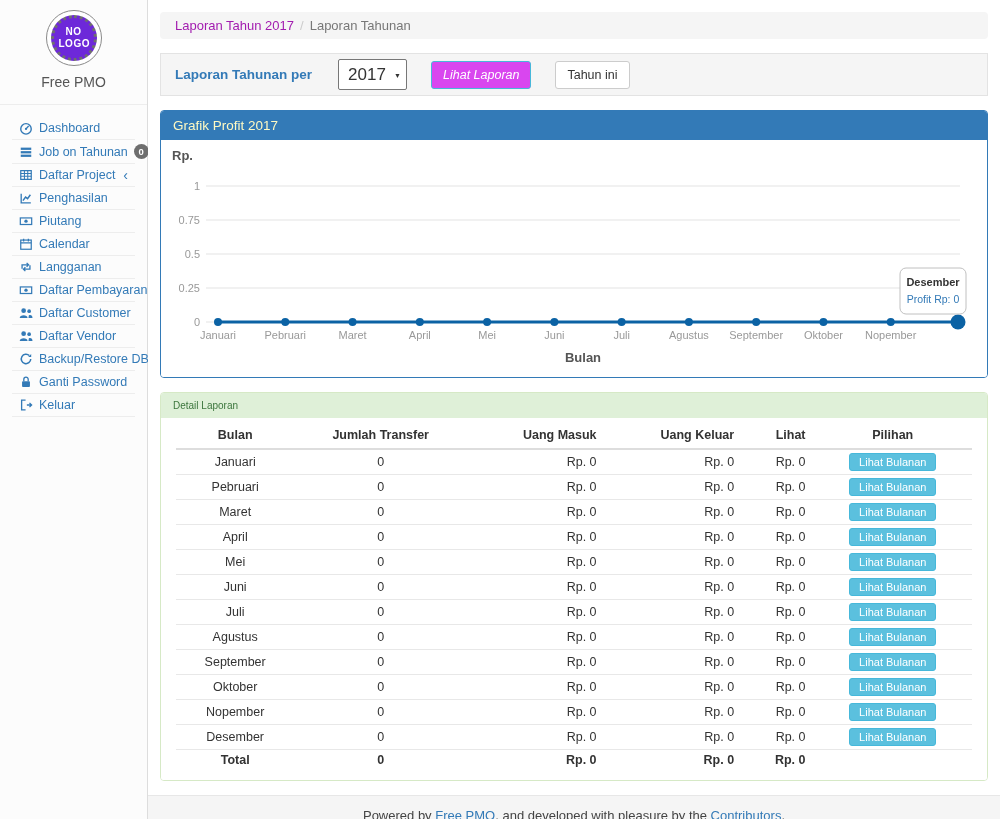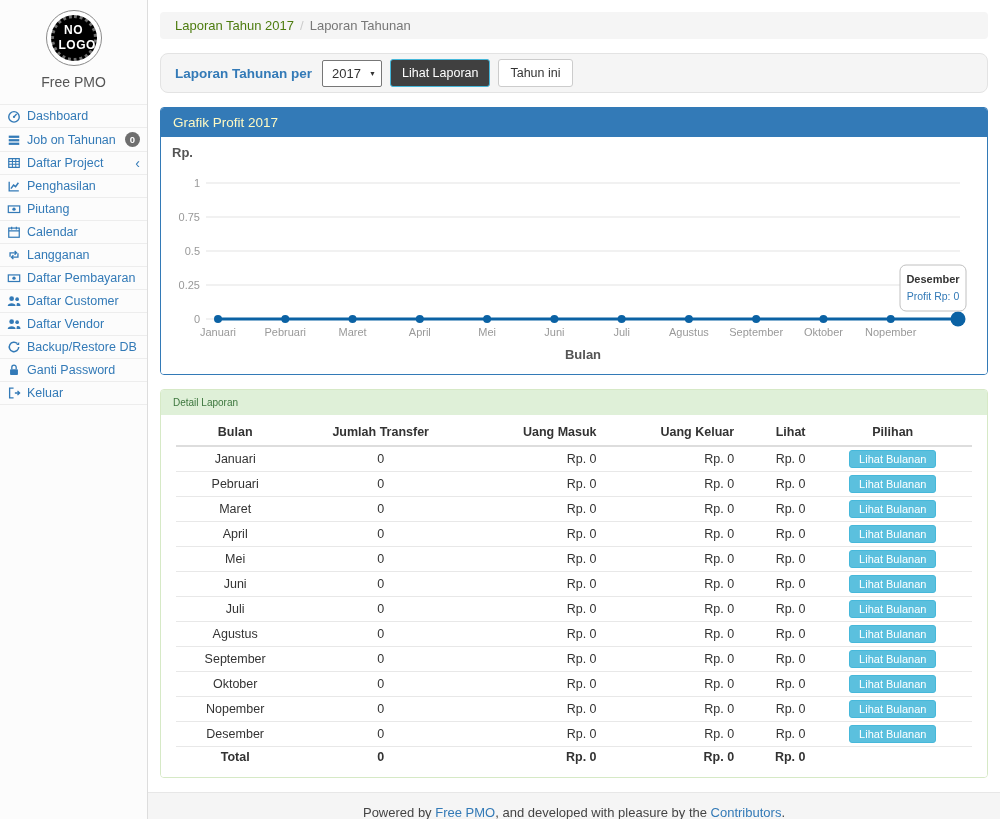--- a/index.html
+++ b/index.html
@@ -8,50 +8,50 @@
     width:1000px; height:819px; overflow:hidden;
     display:flex;
     font-family:"Liberation Sans","DejaVu Sans",sans-serif;
     font-size:13px; color:#333; background:#fff;
   }
   
   .sidebar { width:148px; flex:none; background:#fcfcfc; border-right:1px solid #ddd; }
   .logo-block { padding:10px 0 4px; text-align:center; }
   .logo-circle { width:56px; height:56px; margin:0 auto; border-radius:50%; border:1px solid #8a8a8a;
     display:flex; align-items:center; justify-content:center; background:#fff; }
-  .logo-inner { width:46px; height:46px; border-radius:50%; background:#000000; border:3px dotted #6f6f6f;
-    color:#fff; font-size:12px; font-weight:bold; letter-spacing:.5px;
+  .logo-inner { width:46px; height:46px; border-radius:50%; background:#6d28d9; border:3px dotted #6f6f6f;
+    color:#fff; font-size:10px; font-weight:bold; letter-spacing:.5px;
     display:flex; align-items:center; justify-content:center; text-align:center; line-height:1.25; }
   .logo-inner span { width:30px; }
   .app-name { margin-top:8px; color:#555; font-size:14px; }
-  .menu { list-style:none; margin:10px 0 0; padding:0; border-top:1px solid #ededed; }
+  .menu { list-style:none; margin:10px 0 0; padding:12px; border-top:1px solid #ededed; }
   .menu li { display:flex; align-items:center; gap:6px; padding:4px 7px; border-bottom:1px solid #ededed;
     color:#337ab7; cursor:pointer; }
   .s-icon { width:14px; height:14px; flex:none; display:flex; }
   .s-icon svg { width:100%; height:100%; }
   .s-label { font-size:12.5px; white-space:nowrap; }
   .s-badge { margin-left:auto; background:#6e6e6e; color:#fff; border-radius:8px; min-width:15px; height:15px;
     font-size:9.5px; font-weight:bold; display:flex; align-items:center; justify-content:center; padding:0 3px; }
   .s-chev { margin-left:auto; font-size:14px; color:#337ab7; line-height:1; }
   
   .main { flex:1; min-width:0; display:flex; flex-direction:column; padding:12px 12px 0; background:#fff; }
   .breadcrumb { background:#f5f5f5; border-radius:4px; padding:6px 15px; margin-bottom:14px; flex:none; }
-  .breadcrumb a { color:#4d7c0f; text-decoration:none; cursor:pointer;margin-top:6px; }
+  .breadcrumb a { color:#a21caf; text-decoration:none; cursor:pointer;margin-top:6px; }
   .bc-sep { color:#ccc; margin:0 6px; }
   .bc-active { color:#777; }
-  .well { background:#f5f5f5; border:1px solid #e3e3e3; border-radius:8px; padding:5px 14px; margin-bottom:14px;
-    display:flex; align-items:center; gap:8px; flex:none; }
+  .well { background:#f5f5f5; border:1px solid #e3e3e3; border-radius:0; padding:5px 14px; margin-bottom:14px;
+    display:flex; align-items:center; gap:24px; flex:none; }
   .well-label { color:#337ab7; font-weight:bold; font-size:13.5px; margin-right:2px; }
   .year-select { position:relative; display:inline-block; }
   .year-select select { appearance:none; -webkit-appearance:none; -moz-appearance:none;
     border:1px solid #777; border-radius:2px; background:#fff; padding:5px 20px 5px 9px;
-    font-size:13px; font-family:inherit; color:#333; cursor:pointer; }
+    font-size:17px; font-family:inherit; color:#333; cursor:pointer; }
   .year-caret { position:absolute; right:6px; top:50%; transform:translateY(-50%); font-size:7px; color:#333; pointer-events:none; }
   .btn { border-radius:3px; padding:6px 11px; font-size:12.5px; font-family:inherit; cursor:pointer; }
-  .btn-info { background:#404040; border:1px solid #46b8da; color:#fff; }
+  .btn-info { background:#d946ef; border:1px solid #46b8da; color:#fff;font-style:italic; }
   .btn-default { background:#fff; border:1px solid #ccc; color:#333; }
   .panel { border-radius:4px; margin-bottom:14px; flex:none; }
   .panel-primary { border:1px solid #337ab7; }
   .panel-primary > .panel-heading { background:#337ab7; color:#fef9c3; padding:7px 12px; font-size:13.5px; border-radius:3px 3px 0 0; }
   .panel-primary > .panel-body { background:#fff; padding:6px; border-radius:0 0 3px 3px; }
   .panel-success { border:1px solid #d6e9c6; }
   .panel-success > .panel-heading { background:#dff0d8; color:#3c763d; padding:7px 12px; font-size:10px; border-radius:3px 3px 0 0; }
   .panel-success > .panel-body { background:#fff; padding:4px 15px 10px; border-radius:0 0 3px 3px; }
   table.report { width:100%; border-collapse:collapse; font-size:12.5px; }
   .report th { border-bottom:2px solid #ddd; padding:6px 8px; font-size:12.5px; color:#333; }

